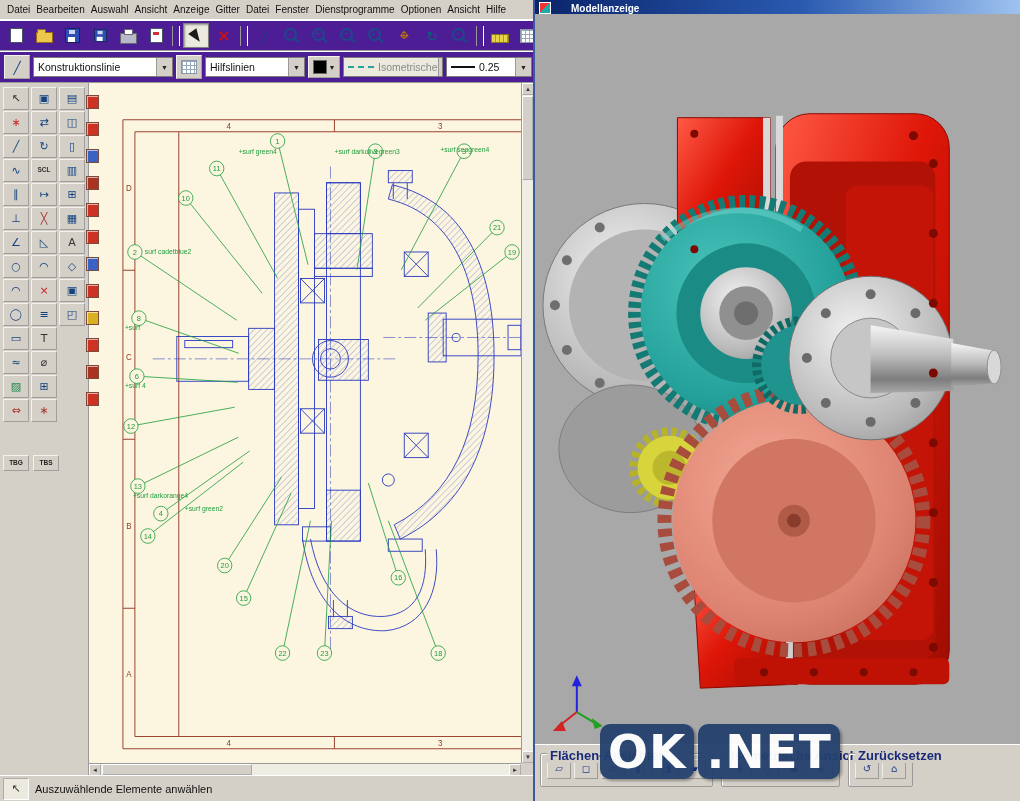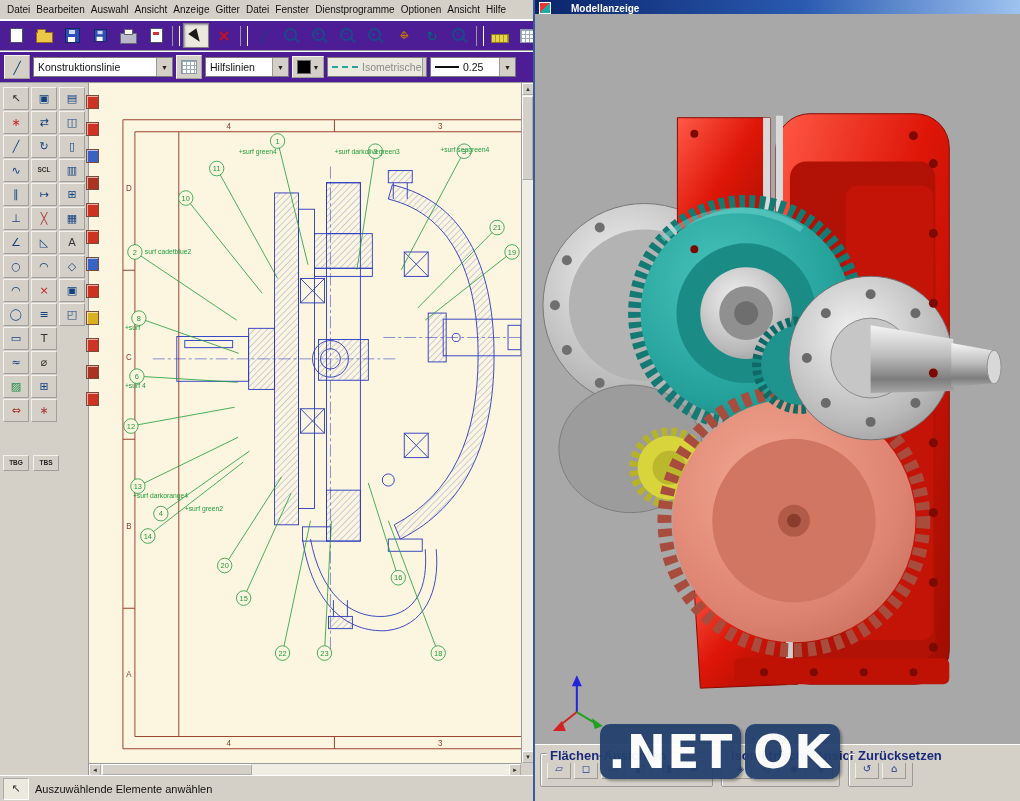--- a/index.html
+++ b/index.html
@@ -197,21 +197,21 @@
     <div class="fmt-btn">
       <i class="ic i-line"></i>
     </div>
     <div class="combo" style="width:140px">
       <span>Konstruktionslinie</span>
       <span class="arrow">▼</span>
     </div>
     <div class="fmt-btn">
       <i class="ic i-grid"></i>
     </div>
-    <div class="combo" style="width:84px">
+    <div class="combo" style="width:100px">
       <span>Hilfslinien</span>
       <span class="arrow">▼</span>
     </div>
     <div class="swatch-btn">
       <span class="swatch"></span>
       <span class="mini-arrow">▼</span>
     </div>
     <div class="combo disabled" style="width:100px">
       <span class="dashprev"></span>
       <span>Isometrische</span>
@@ -704,15 +704,15 @@
           <div class="vbtn">
             <span>⌂</span>
           </div>
         </div>
       </div>
     </div>
   <div id="model-footer"></div>
 </div>
 
 <div id="watermark">
+  <span class="wm-badge">OK</span>
   <span class="wm-badge">.NET</span>
-  <span class="wm-badge">OK</span>
 </div>
 
 </body></html>

